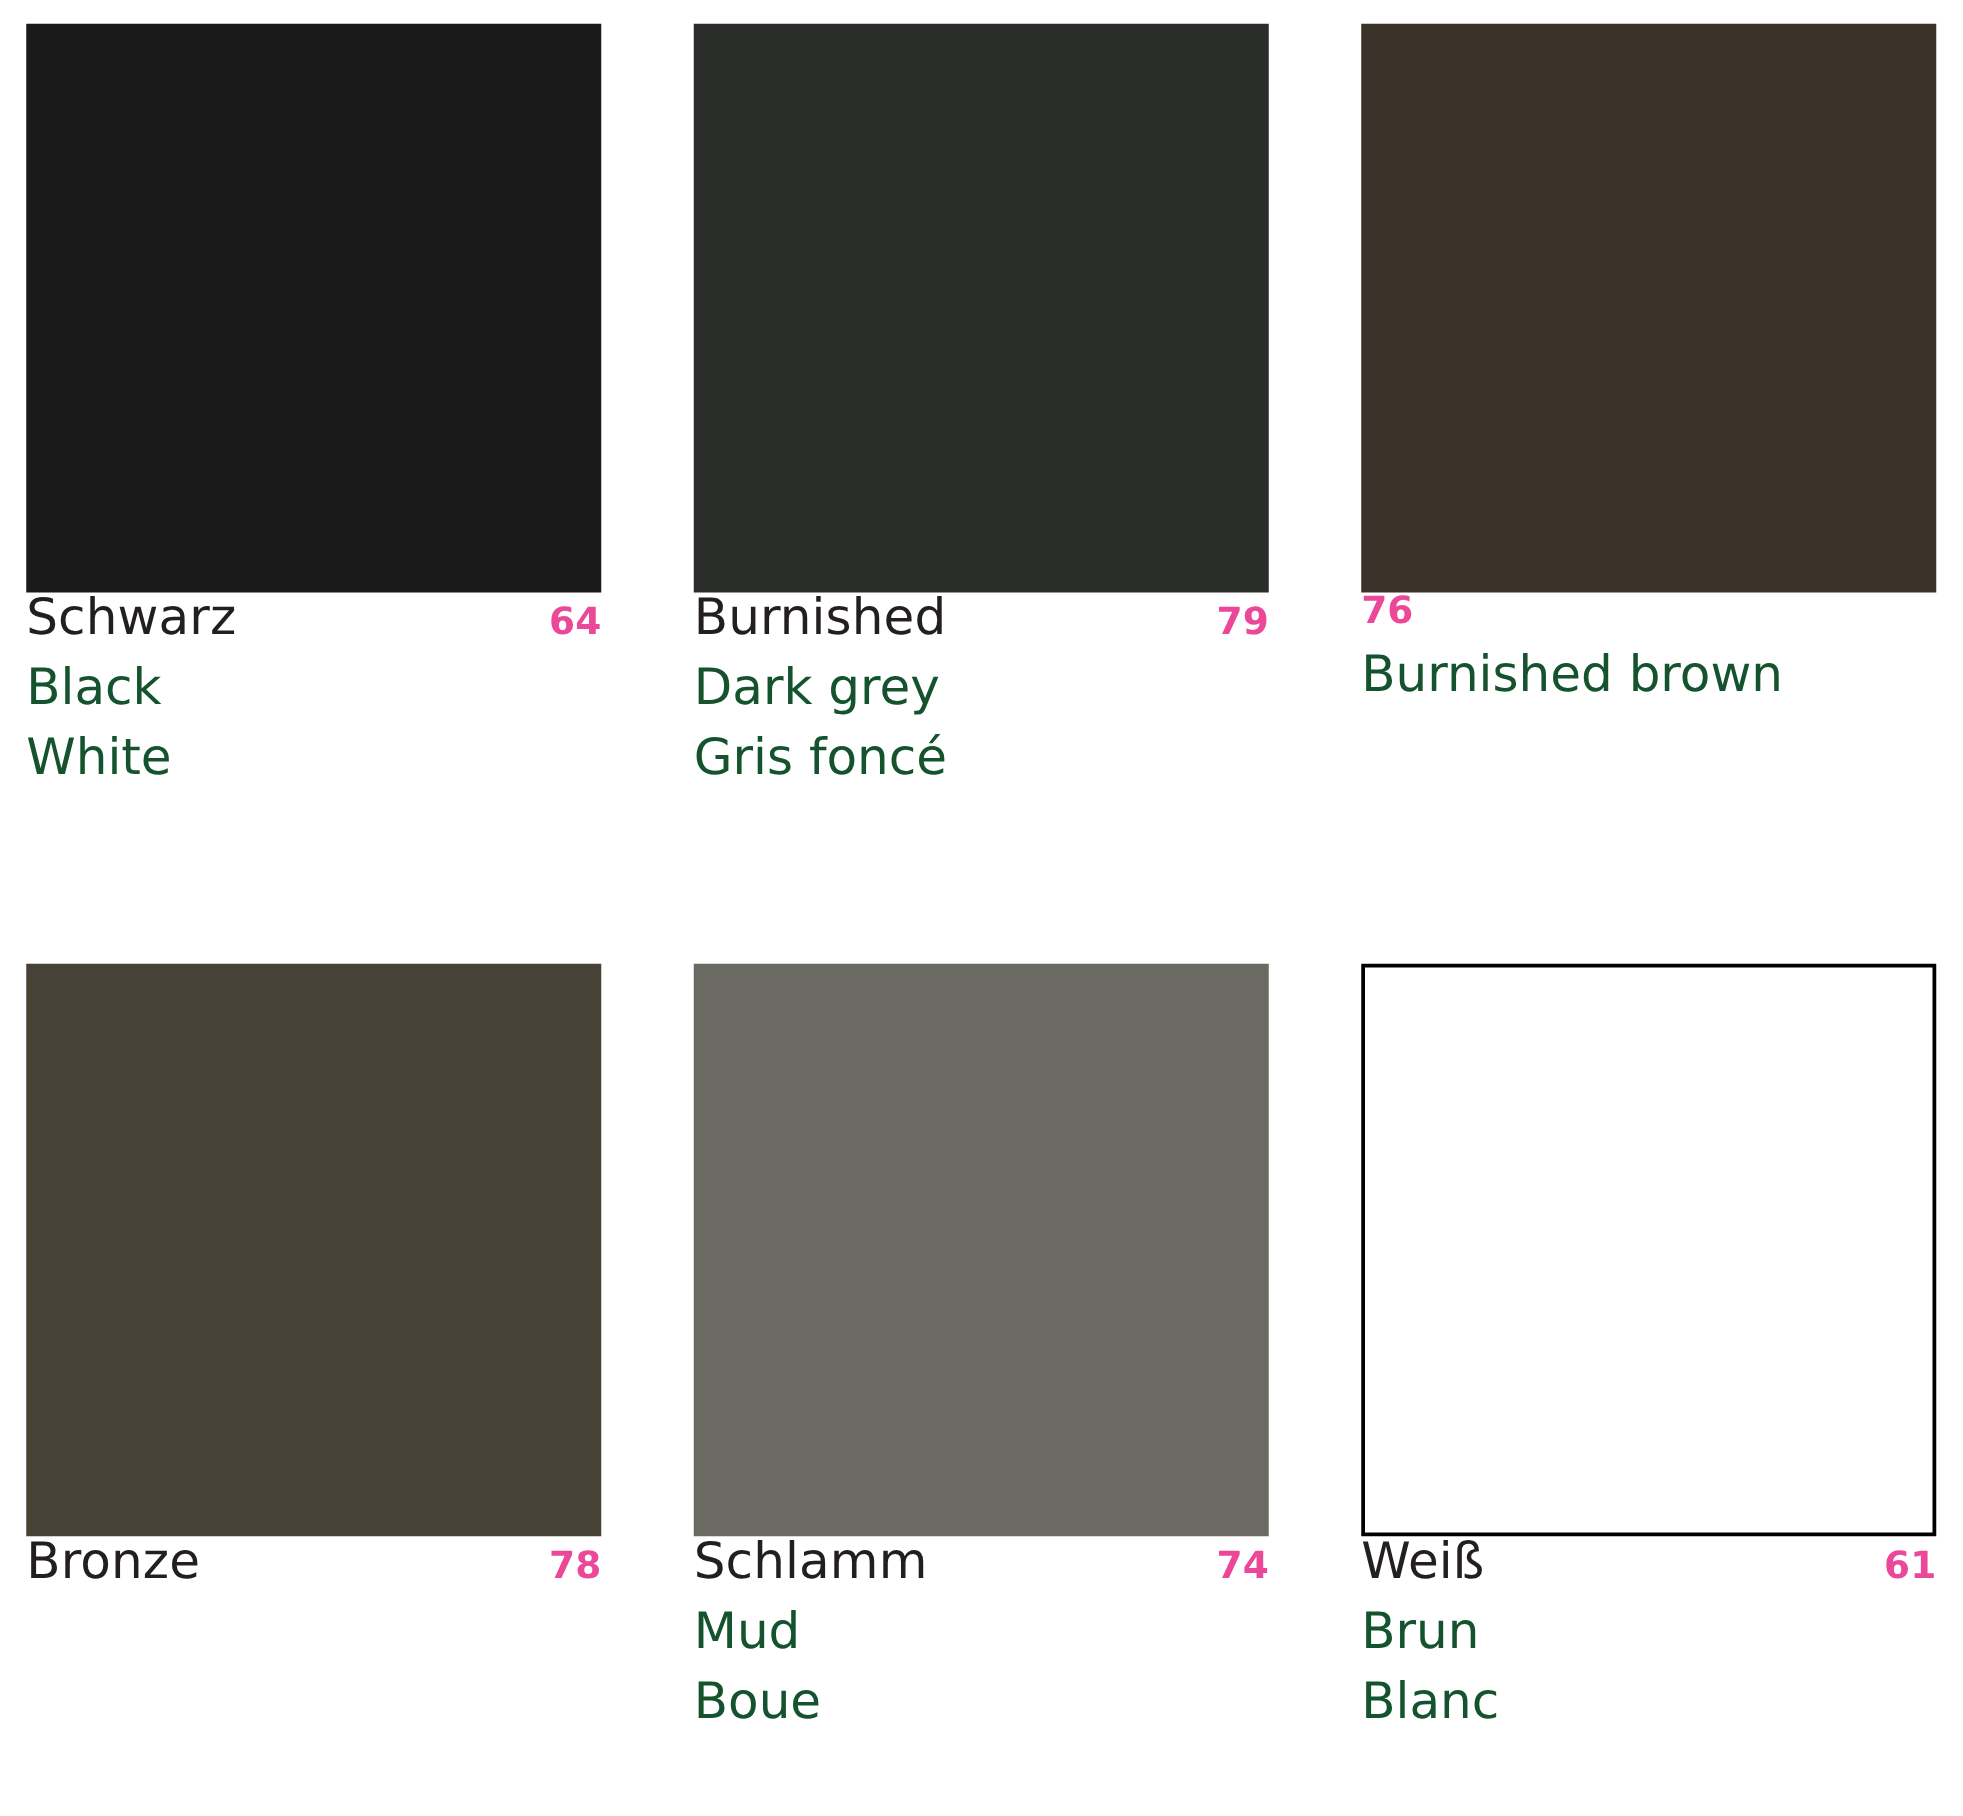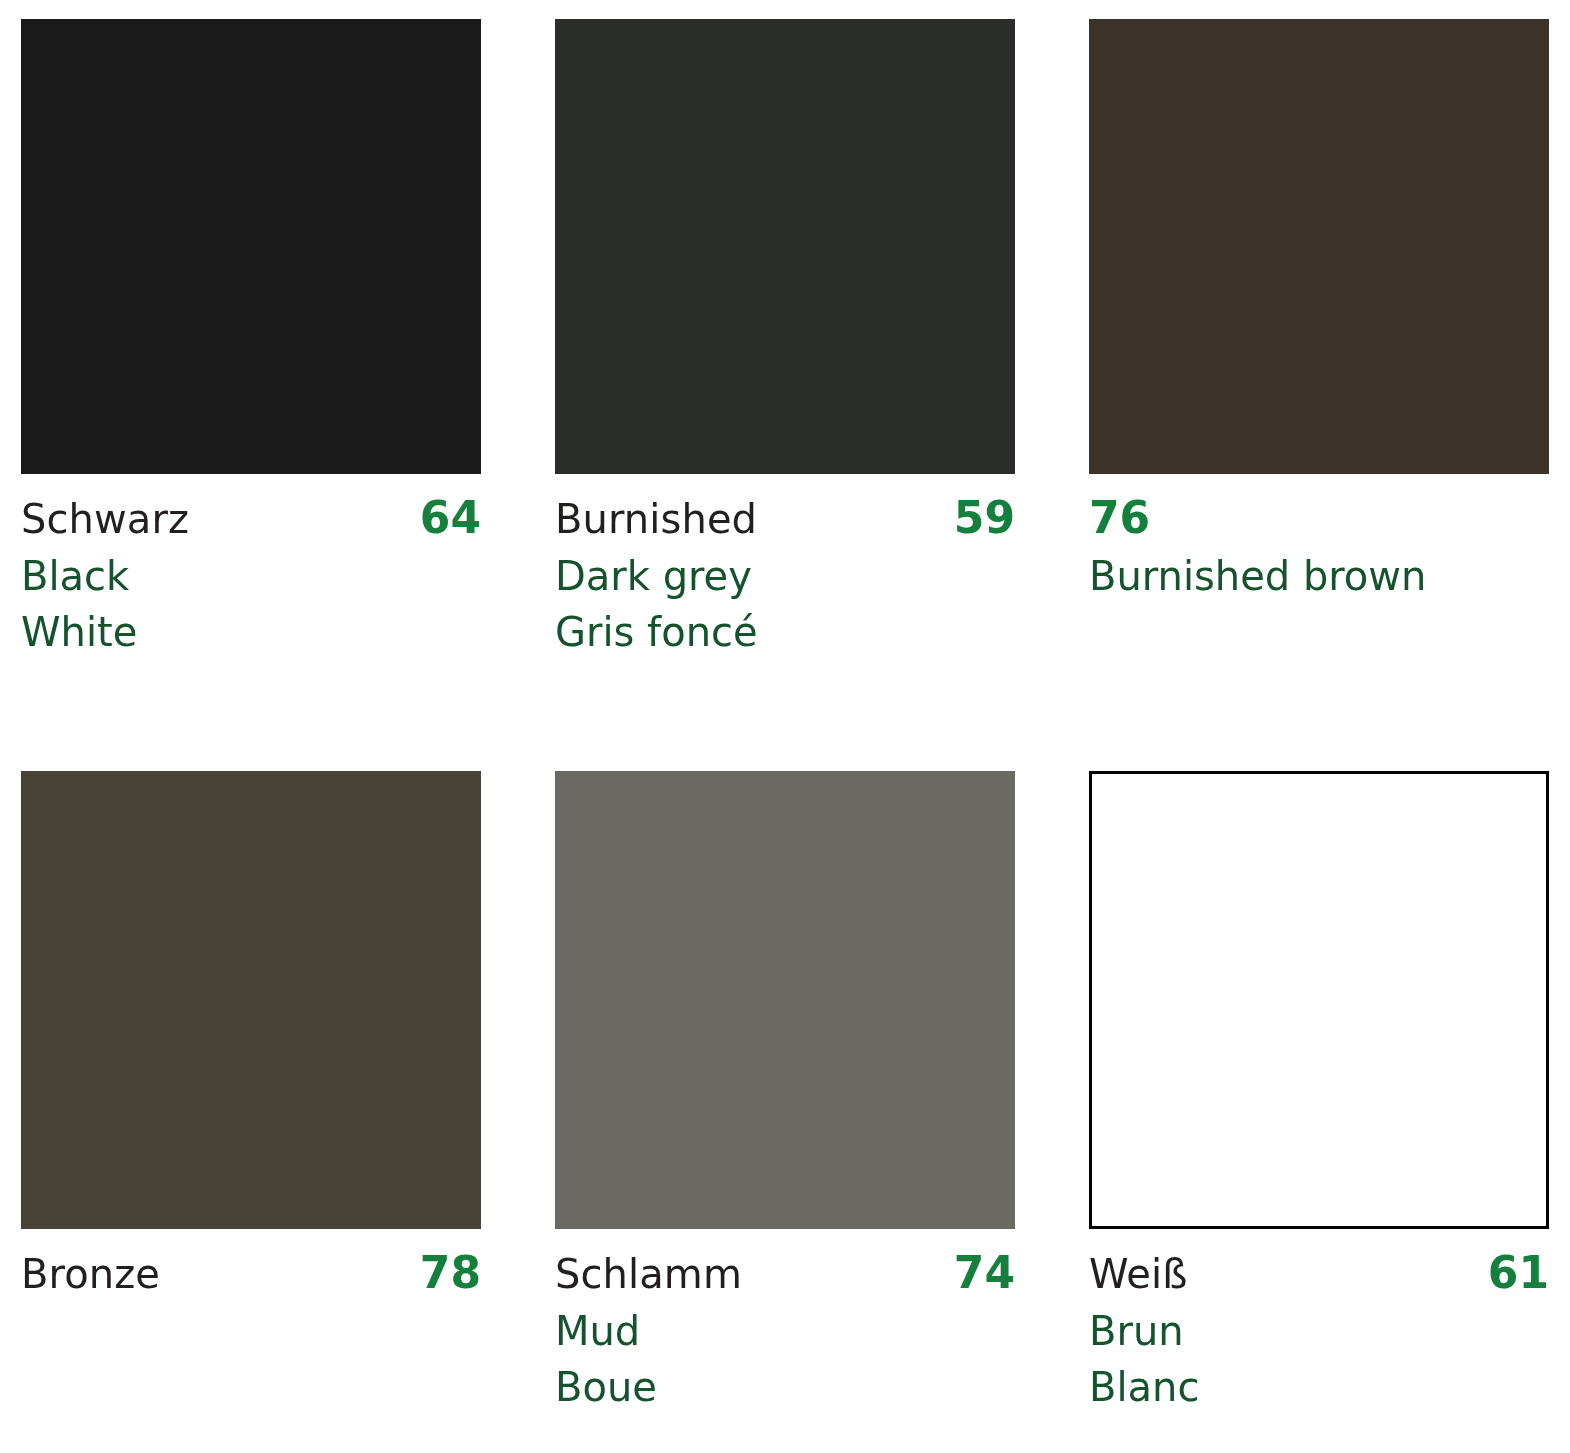--- a/index.html
+++ b/index.html
@@ -49,45 +49,44 @@
   .cell.row-bottom .chip {
     height: 458px;
   }
 
   .chip.bordered {
     border: 3px solid #000000;
     background: #ffffff;
   }
 
   .caption {
-    margin-top: 22px;
     width: 460px;
   }
 
   .caption-head {
     display: flex;
     justify-content: space-between;
     align-items: baseline;
     width: 460px;
   }
 
   .name-de {
     font-size: 40px;
     font-weight: 400;
     line-height: 1.0;
     letter-spacing: 0.1px;
     color: #231f1e;
     white-space: nowrap;
   }
 
   .code {
-    font-size: 44px;
+    font-size: 30px;
     font-weight: 700;
     line-height: 1.0;
-    color: #15803d;
+    color: #ec4899;
     white-space: nowrap;
   }
 
   .name-en,
   .name-fr {
     font-size: 40px;
     font-weight: 400;
     line-height: 1.0;
     color: #14532d;
     margin-top: 16px;
@@ -116,21 +115,21 @@
         <div class="name-en">Black</div>
         <div class="name-fr">White</div>
       </div>
     </div>
 
     <div class="cell row-top">
       <div class="chip" style="background-color: rgb(43, 45, 43);"></div>
       <div class="caption">
         <div class="caption-head">
           <span class="name-de">Burnished</span>
-          <span class="code">59</span>
+          <span class="code">79</span>
         </div>
         <div class="name-en">Dark grey</div>
         <div class="name-fr">Gris foncé</div>
       </div>
     </div>
 
     <div class="cell row-top">
       <div class="chip" style="background-color: rgb(59, 50, 41);"></div>
       <div class="caption">
         <div class="caption-head">

